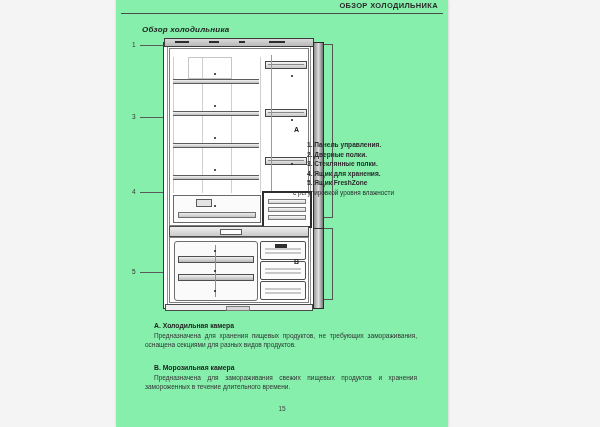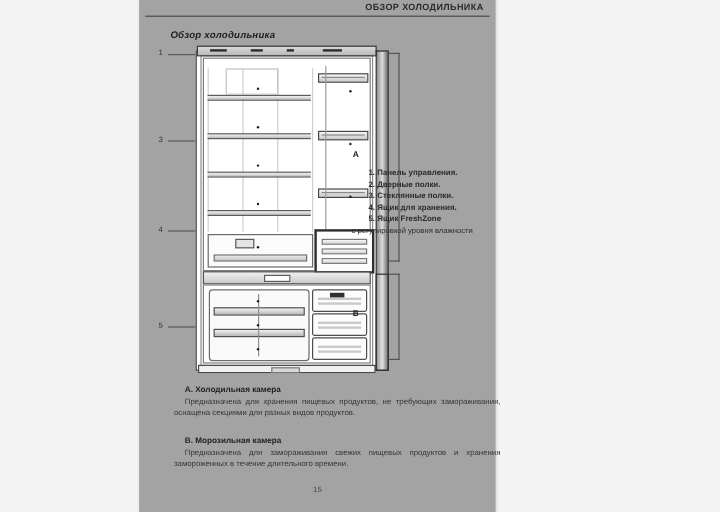--- a/index.html
+++ b/index.html
@@ -4,22 +4,22 @@
 <style>
   html,body{margin:0;padding:0;}
   body{
     width:600px;height:427px;
     background:#f4f4f4;
     font-family:"Liberation Sans", sans-serif;
     overflow:hidden;
   }
   .page{
     position:absolute;
-    left:116px; top:0; width:297px; height:427px;
-    background:#a3a3a3;
+    left:116px; top:0; width:332px; height:427px;
+    background:#86efac;
     box-shadow:1px 0 2px rgba(0,0,0,.10), -1px 0 2px rgba(0,0,0,.06);
   }
   .hdr-title{
     position:absolute; right:10px; top:1px;
     font-size:7.5px; font-weight:bold; color:#2a2a2a;
     letter-spacing:.35px; white-space:nowrap;
   }
   .hdr-rule{
     position:absolute; left:5px; right:5px; top:13px;
     height:1px; background:#4a4a4a;

